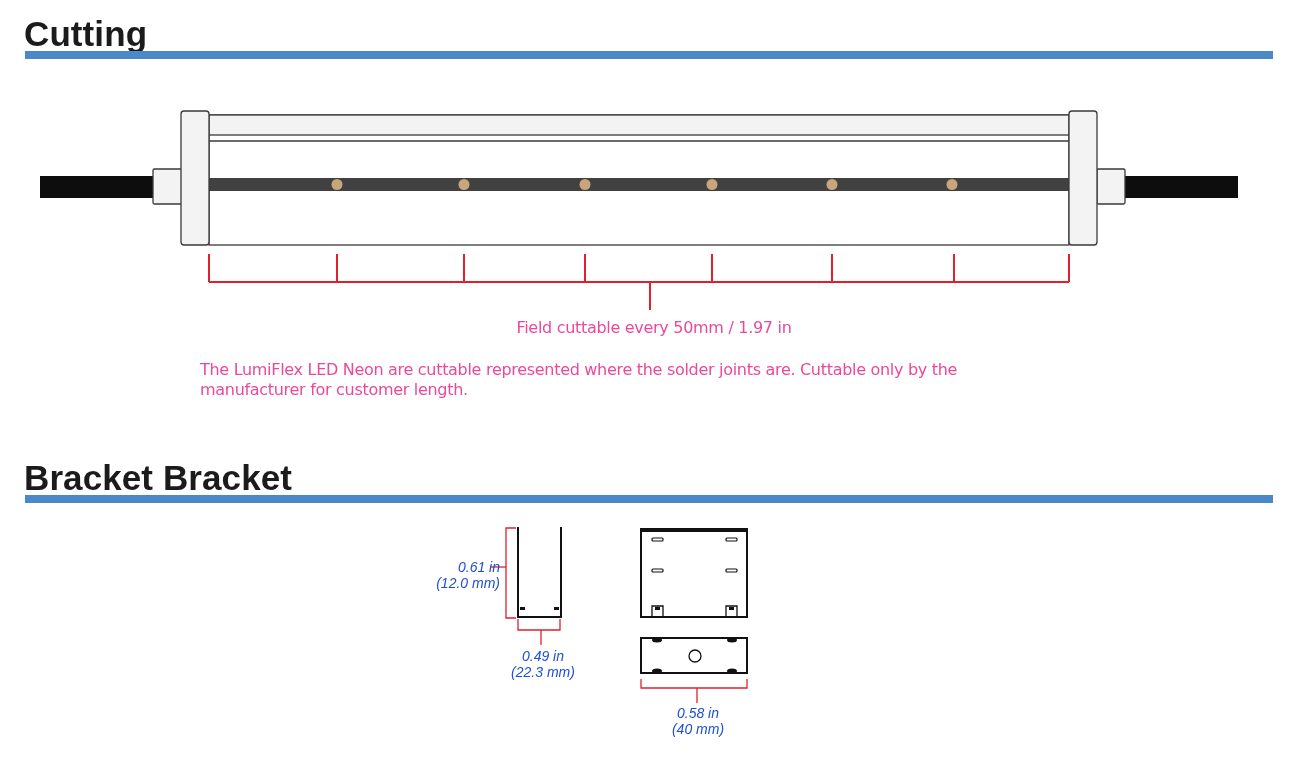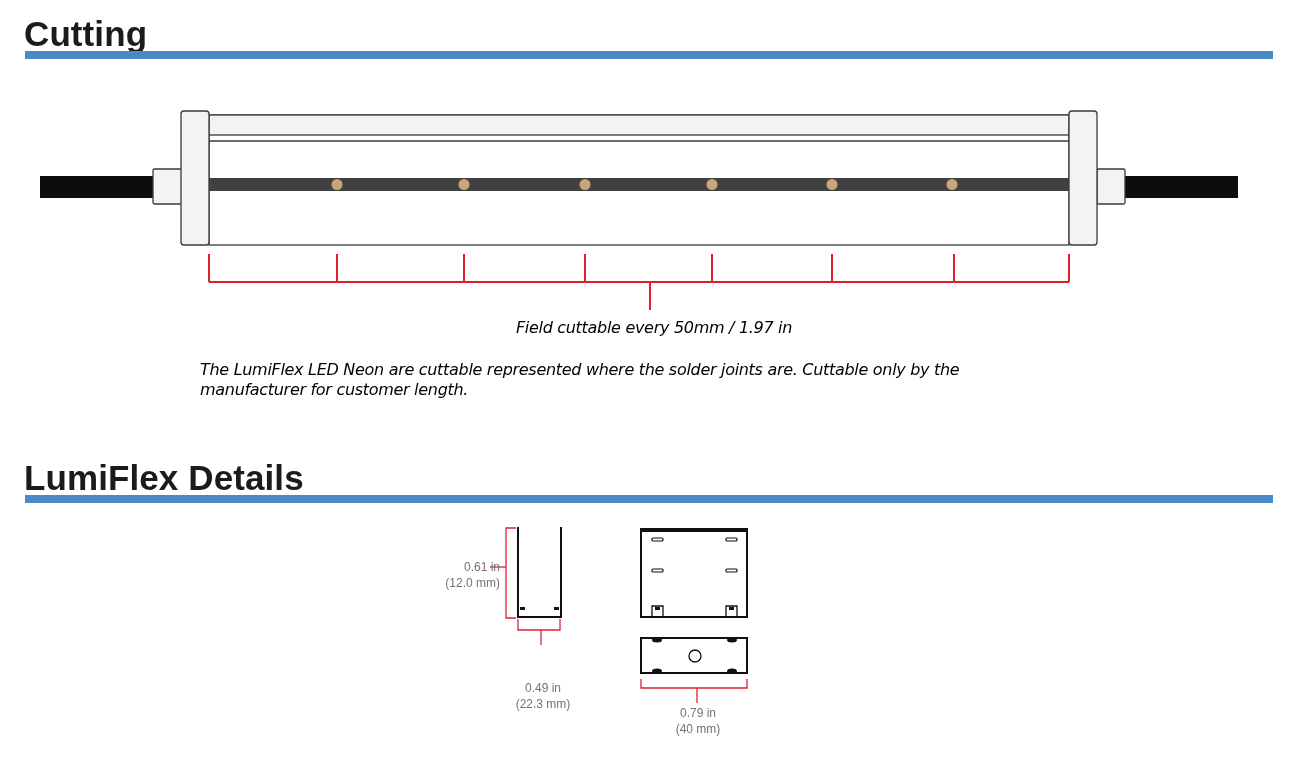--- a/index.html
+++ b/index.html
@@ -15,31 +15,31 @@
       position: absolute; left: 25px; width: 1248px; height: 8px; background: #4a88c7;
     }
     #cutting-title { top: 14px; }
     #cutting-rule { top: 51px; }
     #bracket-title { top: 458px; }
     #bracket-rule { top: 495px; }
 
     svg.diagram { position: absolute; left: 0; top: 0; }
 
     .caption {
-      position: absolute; font-family: "DejaVu Sans", sans-serif; color: #000000; font-style: italic;
+      position: absolute; font-family: "DejaVu Sans", sans-serif; color: #ec4899;
     }
     #cut-caption { left: 0; width: 1300px; top: 318px; text-align: center; font-size: 16px; letter-spacing: -0.3px; padding-left: 8px; }
     #cut-body { left: 200px; top: 360px; width: 840px; font-size: 16px; line-height: 20px; letter-spacing: -0.3px; }
 
     .dim-label {
-      position: absolute; font-family: "Liberation Sans", sans-serif; font-size: 12px;
-      color: #737373; text-align: center; line-height: 16px;
+      position: absolute; font-family: "Liberation Sans", sans-serif; font-size: 14px;
+      color: #1d4ed8; text-align: center; line-height: 16px; font-style: italic;
     }
     #dim-height { left: 420px; top: 559px; width: 80px; text-align: right; }
-    #dim-width { left: 500px; top: 680px; width: 86px; }
+    #dim-width { left: 500px; top: 648px; width: 86px; }
     #dim-depth { left: 655px; top: 705px; width: 86px; }
   </style>
 </head>
 <body>
 
 <div id="cutting-title" class="section-title">Cutting</div>
 <div id="cutting-rule" class="rule"></div>
 
 <svg class="diagram" width="1300" height="761" viewBox="0 0 1300 761">
 
@@ -113,27 +113,27 @@
     <circle cx="695" cy="656" r="6" fill="none" stroke="#111" stroke-width="1.3"></circle>
   </g>
 
   <path d="M641 679 L641 688 L747 688 L747 679" fill="none" stroke="#e0202e" stroke-width="1.3"></path>
   <line x1="697" y1="688" x2="697" y2="703" stroke="#e0202e" stroke-width="1.3"></line>
 </svg>
 
 <div id="cut-caption" class="caption">Field cuttable every 50mm / 1.97 in</div>
 <div id="cut-body" class="caption">The LumiFlex LED Neon are cuttable represented where the solder joints are. Cuttable only by the manufacturer for customer length.</div>
 
-<div id="bracket-title" class="section-title">LumiFlex Details</div>
+<div id="bracket-title" class="section-title">Bracket Bracket</div>
 <div id="bracket-rule" class="rule"></div>
 
 <div id="dim-height" class="dim-label">
   <div>0.61 in</div>
   <div>(12.0 mm)</div>
 </div>
 <div id="dim-width" class="dim-label">
   <div>0.49 in</div>
   <div>(22.3 mm)</div>
 </div>
 <div id="dim-depth" class="dim-label">
-  <div>0.79 in</div>
+  <div>0.58 in</div>
   <div>(40 mm)</div>
 </div>
 
 </body></html>

